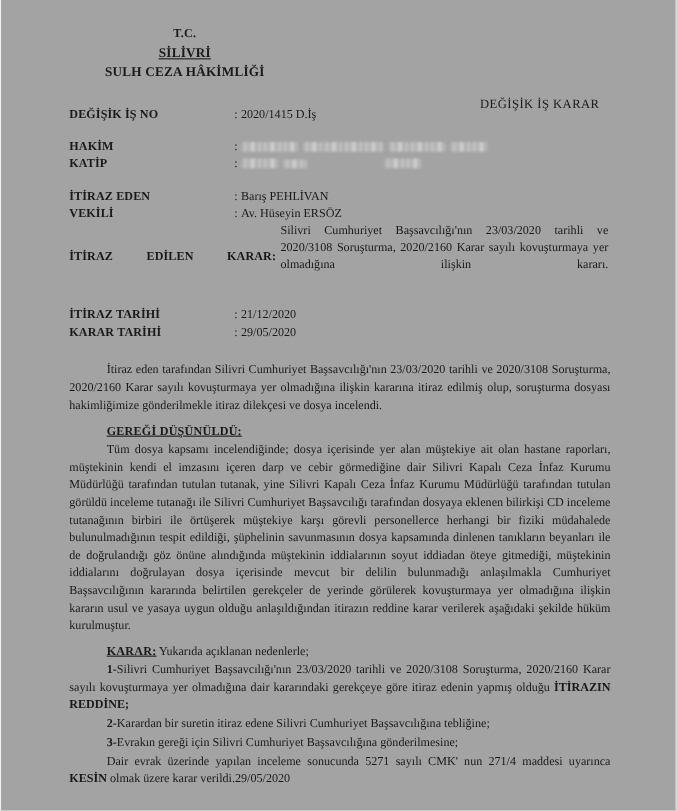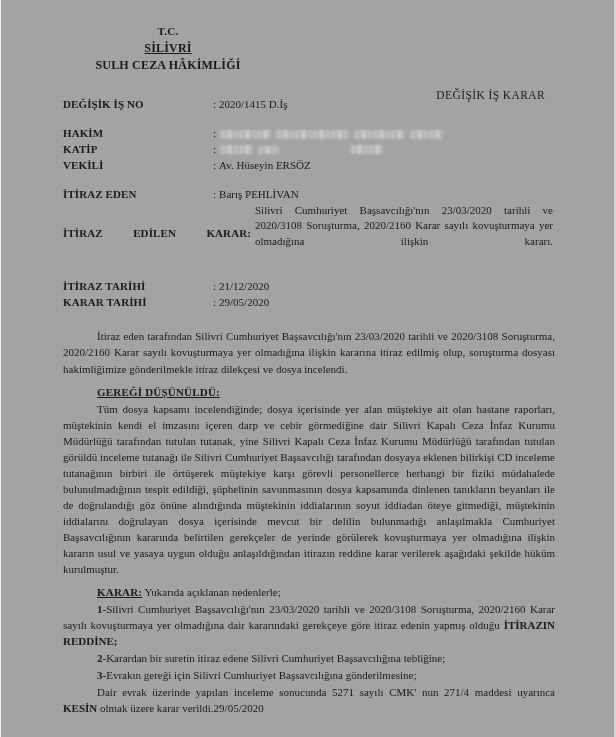--- a/index.html
+++ b/index.html
@@ -157,31 +157,31 @@
         </div>
       </div>
 
       <div class="frow">
         <div class="flabel">KATİP</div>
         <div class="fvalue">
           <span class="colon">:</span><span class="redact sm"></span><span class="redact tiny"></span><span style="display:inline-block;width:66px"></span><span class="redact sm"></span>
         </div>
       </div>
 
-      <div class="frow">
-        <div class="flabel">VEKİLİ</div>
-        <div class="fvalue">
-          <span class="colon">:</span><span>Av. Hüseyin ERSÖZ</span>
-        </div>
-      </div>
-
       <div class="frow gap-top">
         <div class="flabel">İTİRAZ EDEN</div>
         <div class="fvalue">
           <span class="colon">:</span><span>Barış  PEHLİVAN</span>
+        </div>
+      </div>
+
+      <div class="frow">
+        <div class="flabel">VEKİLİ</div>
+        <div class="fvalue">
+          <span class="colon">:</span><span>Av. Hüseyin ERSÖZ</span>
         </div>
       </div>
 
       <div class="frow">
         <div class="flabel spread">
           <span>İTİRAZ</span>
           <span>EDİLEN</span>
           <span>KARAR:</span>
         </div>
         <div class="fvalue karar-val">Silivri Cumhuriyet Başsavcılığı'nın 23/03/2020 tarihli ve 2020/3108 Soruşturma, 2020/2160 Karar sayılı kovuşturmaya yer olmadığına ilişkin kararı.</div>

